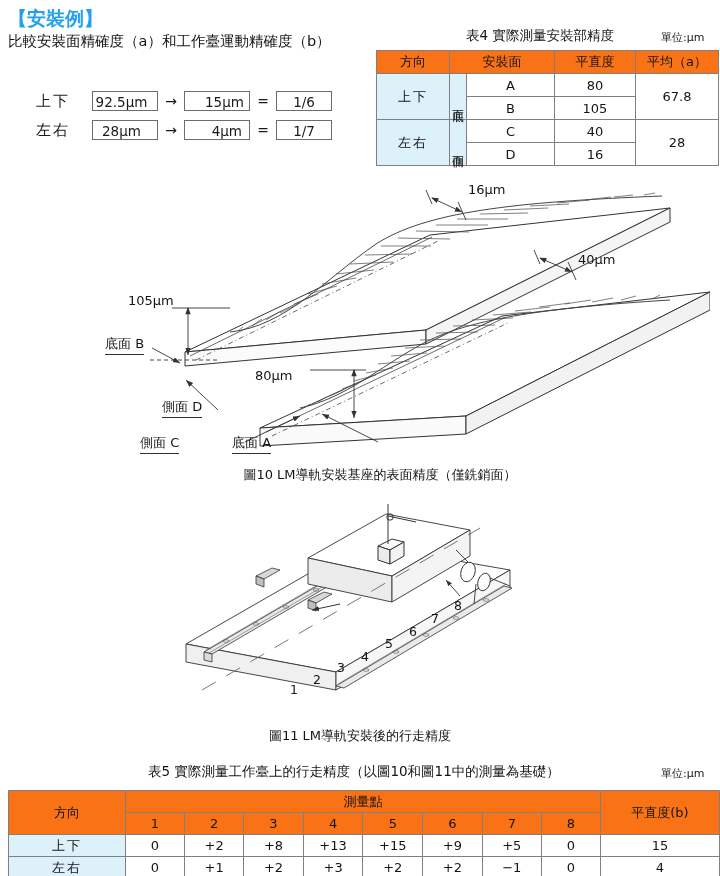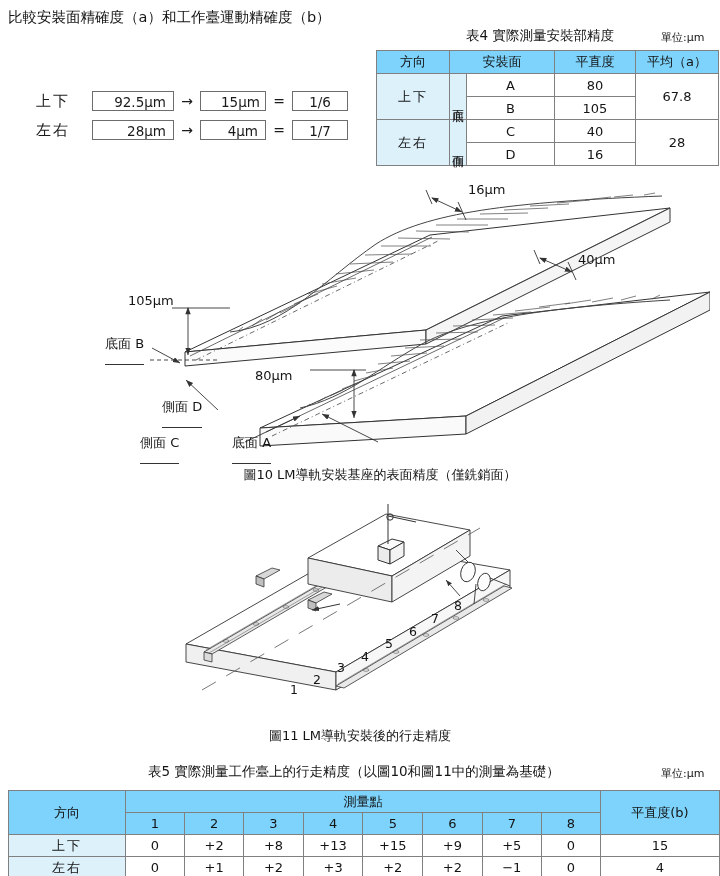--- a/index.html
+++ b/index.html
@@ -60,21 +60,21 @@
   .fbox {
     border: 1px solid #6d6d6d;
     height: 20px;
     line-height: 20px;
     font-size: 13.5px;
     text-align: right;
     padding-right: 7px;
     box-sizing: border-box;
     background: #fff;
   }
-  .fbox.w-a { width: 82px; }
+  .fbox.w-a { width: 66px; text-align: center; }
   .fbox.w-b { width: 66px; padding-left: 20px; }
   .fbox.w-c { width: 56px; text-align: center; padding-right: 0; }
   .fop {
     width: 26px;
     text-align: center;
     font-size: 14px;
   }
 
   
   .tbl-caption {
@@ -96,21 +96,21 @@
   }
   table.grid th, table.grid td {
     border: 1px solid #808080;
     font-weight: normal;
     font-size: 13px;
     text-align: center;
     color: #141414;
     padding: 0;
   }
   th.hd {
-    background: #7dd3fc;
+    background: #f97316;
   }
   td.dirc {
     background: #ddf1fb;
     letter-spacing: 2px;
   }
   td.vert {
     background: #ddf1fb;
     width: 16px;
   }
   .vert-inner {
@@ -151,31 +151,32 @@
   
   .diagram {
     position: absolute;
   }
   .dlabel {
     position: absolute;
     font-size: 13px;
     color: #141414;
     white-space: nowrap;
   }
-  .dlabel.under { border-bottom: 1px solid #333; padding-bottom: 11px; }
+  .dlabel.under { border-bottom: 1px solid #333; padding-bottom: 1px; }
   .dnum {
     position: absolute;
     font-size: 12.5px;
     color: #141414;
   }
 </style>
 </head>
 <body>
 
 <div id="header-block">
+  <div id="section-heading">【安裝例】</div>
   <div class="intro-line">比較安裝面精確度（a）和工作臺運動精確度（b）</div>
 </div>
 
 <div id="formula-area">
   <div class="formula-row">
     <div class="formula-label">上下</div>
     <div class="fbox w-a">92.5μm</div>
     <div class="fop">→</div>
     <div class="fbox w-b">15μm</div>
     <div class="fop">=</div>

